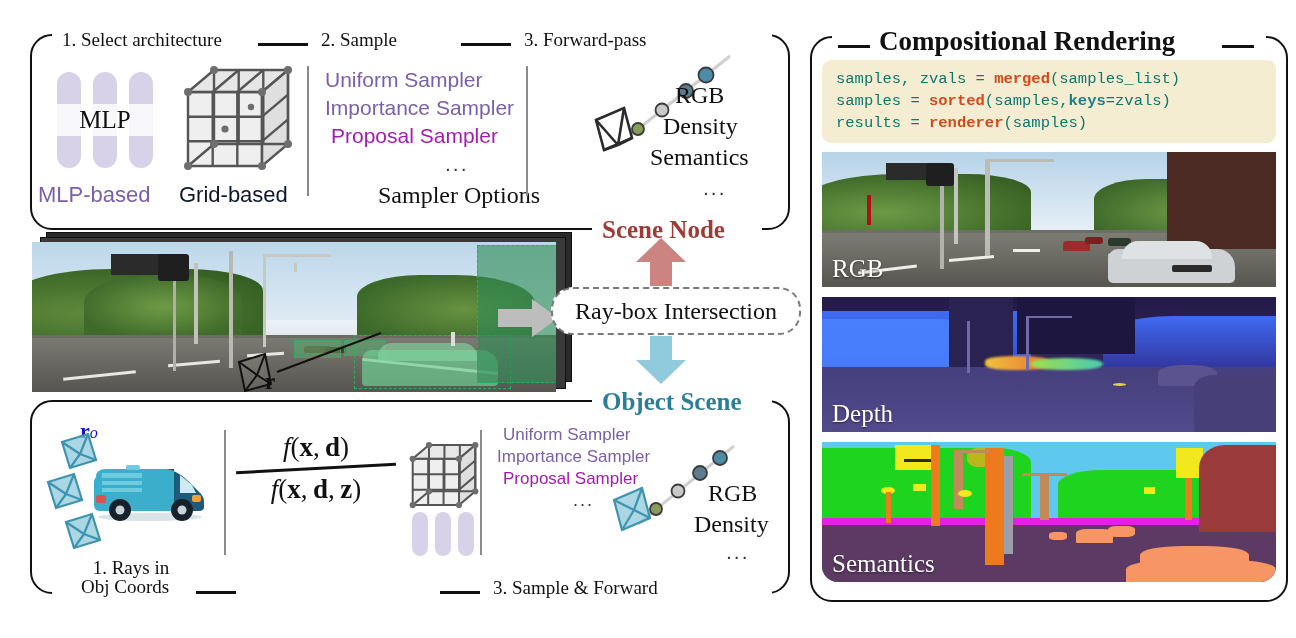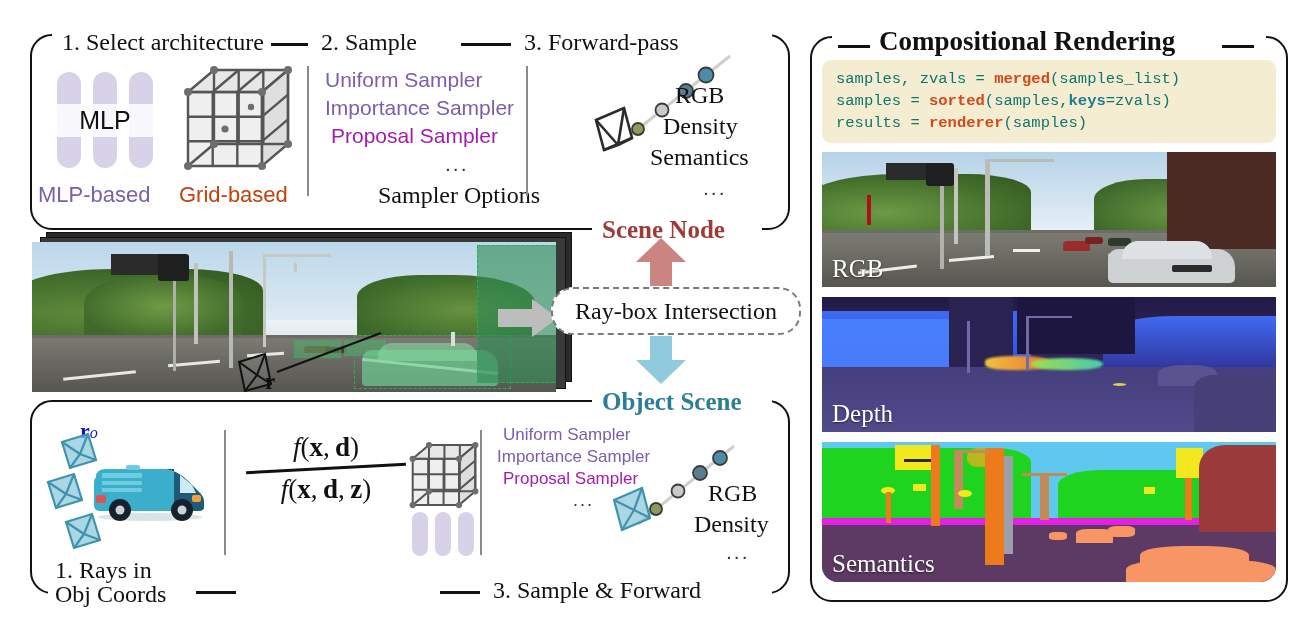--- a/index.html
+++ b/index.html
@@ -23,21 +23,21 @@
     border-radius: 22px;
     background: transparent;
   }
   
   .gapmask { position:absolute; background:#fff; }
 
   .caption {
     position: absolute;
     background: #fff;
     font-family: "Liberation Serif", serif;
-    font-size: 24px;
+    font-size: 19px;
     color: #111;
     white-space: nowrap;
     padding: 0 7px;
     line-height: 1.05;
   }
   .caption.twoline { line-height: 1.02; text-align:center; }
 
   .dashline {
     position:absolute;
     height: 3px;
@@ -46,21 +46,21 @@
 
   
   .mlpgroup { position:absolute; }
   .mlpbar {
     position:absolute;
     background:#D8D2E8;
     border-radius: 13px;
   }
   .mlplabel {
     position:absolute;
-    font-family:Liberation Sans, sans-serif;
+    font-family:Liberation Serif, serif;
     font-size:25px; color:#111;
     background: rgba(255,255,255,0.82);
     padding: 2px 6px;
   }
 
   .vrule { position:absolute; width:2px; background:#8a8a8a; }
 
   .samplerline {
     position:absolute;
     font-family:"Liberation Sans", sans-serif;
@@ -195,21 +195,21 @@
       <circle cx="36" cy="8" r="4"></circle>
         <circle cx="110" cy="8" r="4"></circle>
         <circle cx="110" cy="82" r="4"></circle>
         <circle cx="36" cy="82" r="4"></circle>
       <circle cx="47" cy="67" r="3.6"></circle>
         <circle cx="73" cy="45" r="3.2"></circle>
     </g>
   </svg>
 
   <div class="sans abs" style="left:38px; top:182px; font-size:22px; color:#7B5FA8;">MLP-based</div>
-  <div class="sans abs" style="left:179px; top:182px; font-size:22px; color:#c2410c;">Grid-based</div>
+  <div class="sans abs" style="left:179px; top:182px; font-size:22px; color:#0f172a;">Grid-based</div>
 
   <div class="vrule" style="left:307px; top:66px; height:130px;"></div>
 
   <div class="samplerline purple" style="left:325px; top:68px;">Uniform Sampler</div>
   <div class="samplerline purple" style="left:325px; top:96px;">Importance Sampler</div>
   <div class="samplerline olive" style="left:331px; top:124px;">Proposal Sampler</div>
   <div class="dots" style="left:445px; top:152px;">...</div>
   <div class="outlabel" style="left:378px; top:182px;">Sampler Options</div>
 
   <div class="vrule" style="left:526px; top:66px; height:130px;"></div>
@@ -365,21 +365,21 @@
     <rect x="104" y="40" width="9" height="7" rx="2" fill="#F0A13C"></rect>
     <rect x="38" y="10" width="14" height="5" rx="2" fill="#6FCBE0"></rect>
     <circle cx="32" cy="55" r="11" fill="#16212B"></circle>
       <circle cx="32" cy="55" r="4.5" fill="#C9D3D8"></circle>
     <circle cx="94" cy="55" r="11" fill="#16212B"></circle>
       <circle cx="94" cy="55" r="4.5" fill="#C9D3D8"></circle>
   </svg>
 
   <div class="vrule" style="left:224px; top:430px; height:125px;"></div>
 
-  <div class="mathfrac" style="left:246px; top:432px; width:160px;">
+  <div class="mathfrac" style="left:236px; top:432px; width:160px;">
     <div>
       <span style="font-style:italic;">f</span>(<b>x</b>, <b>d</b>)
     </div>
     <div class="bar" style="transform:rotate(-3deg);"></div>
     <div>
       <span style="font-style:italic;">f</span>(<b>x</b>, <b>d</b>, <b>z</b>)
     </div>
   </div>
 
   <svg class="abs" style="left:405px; top:440px;" width="78" height="72" viewBox="0 0 120 115">
@@ -442,21 +442,21 @@
   </svg>
 
   <div class="outlabel" style="left:708px; top:480px;">RGB</div>
   <div class="outlabel" style="left:694px; top:511px;">Density</div>
   <div class="dots" style="left:726px; top:540px;">...</div>
 
   <div class="gapmask" style="left:52px; top:583px; width:720px; height:22px;"></div>
   <div class="dashline" style="left:196px; top:591px; width:40px;"></div>
   <div class="dashline" style="left:440px; top:591px; width:40px;"></div>
 
-  <div class="caption twoline" style="left:48px; top:558px; text-align:left;">
+  <div class="caption twoline" style="left:74px; top:558px; text-align:right;">
     <span>1. Rays in</span><br>
     <span>Obj Coords</span>
   </div>
   <div class="caption" style="left:486px; top:578px;">3. Sample &amp; Forward</div>
 
   <div class="panel" style="left:810px; top:36px; width:478px; height:566px;"></div>
   <div class="gapmask" style="left:832px; top:28px; width:434px; height:18px;"></div>
   <div class="dashline" style="left:838px; top:45px; width:32px;"></div>
   <div class="dashline" style="left:1222px; top:45px; width:32px;"></div>
   <div class="caption" style="left:872px; top:27px; font-weight:bold; font-size:27px;">Compositional Rendering</div>

